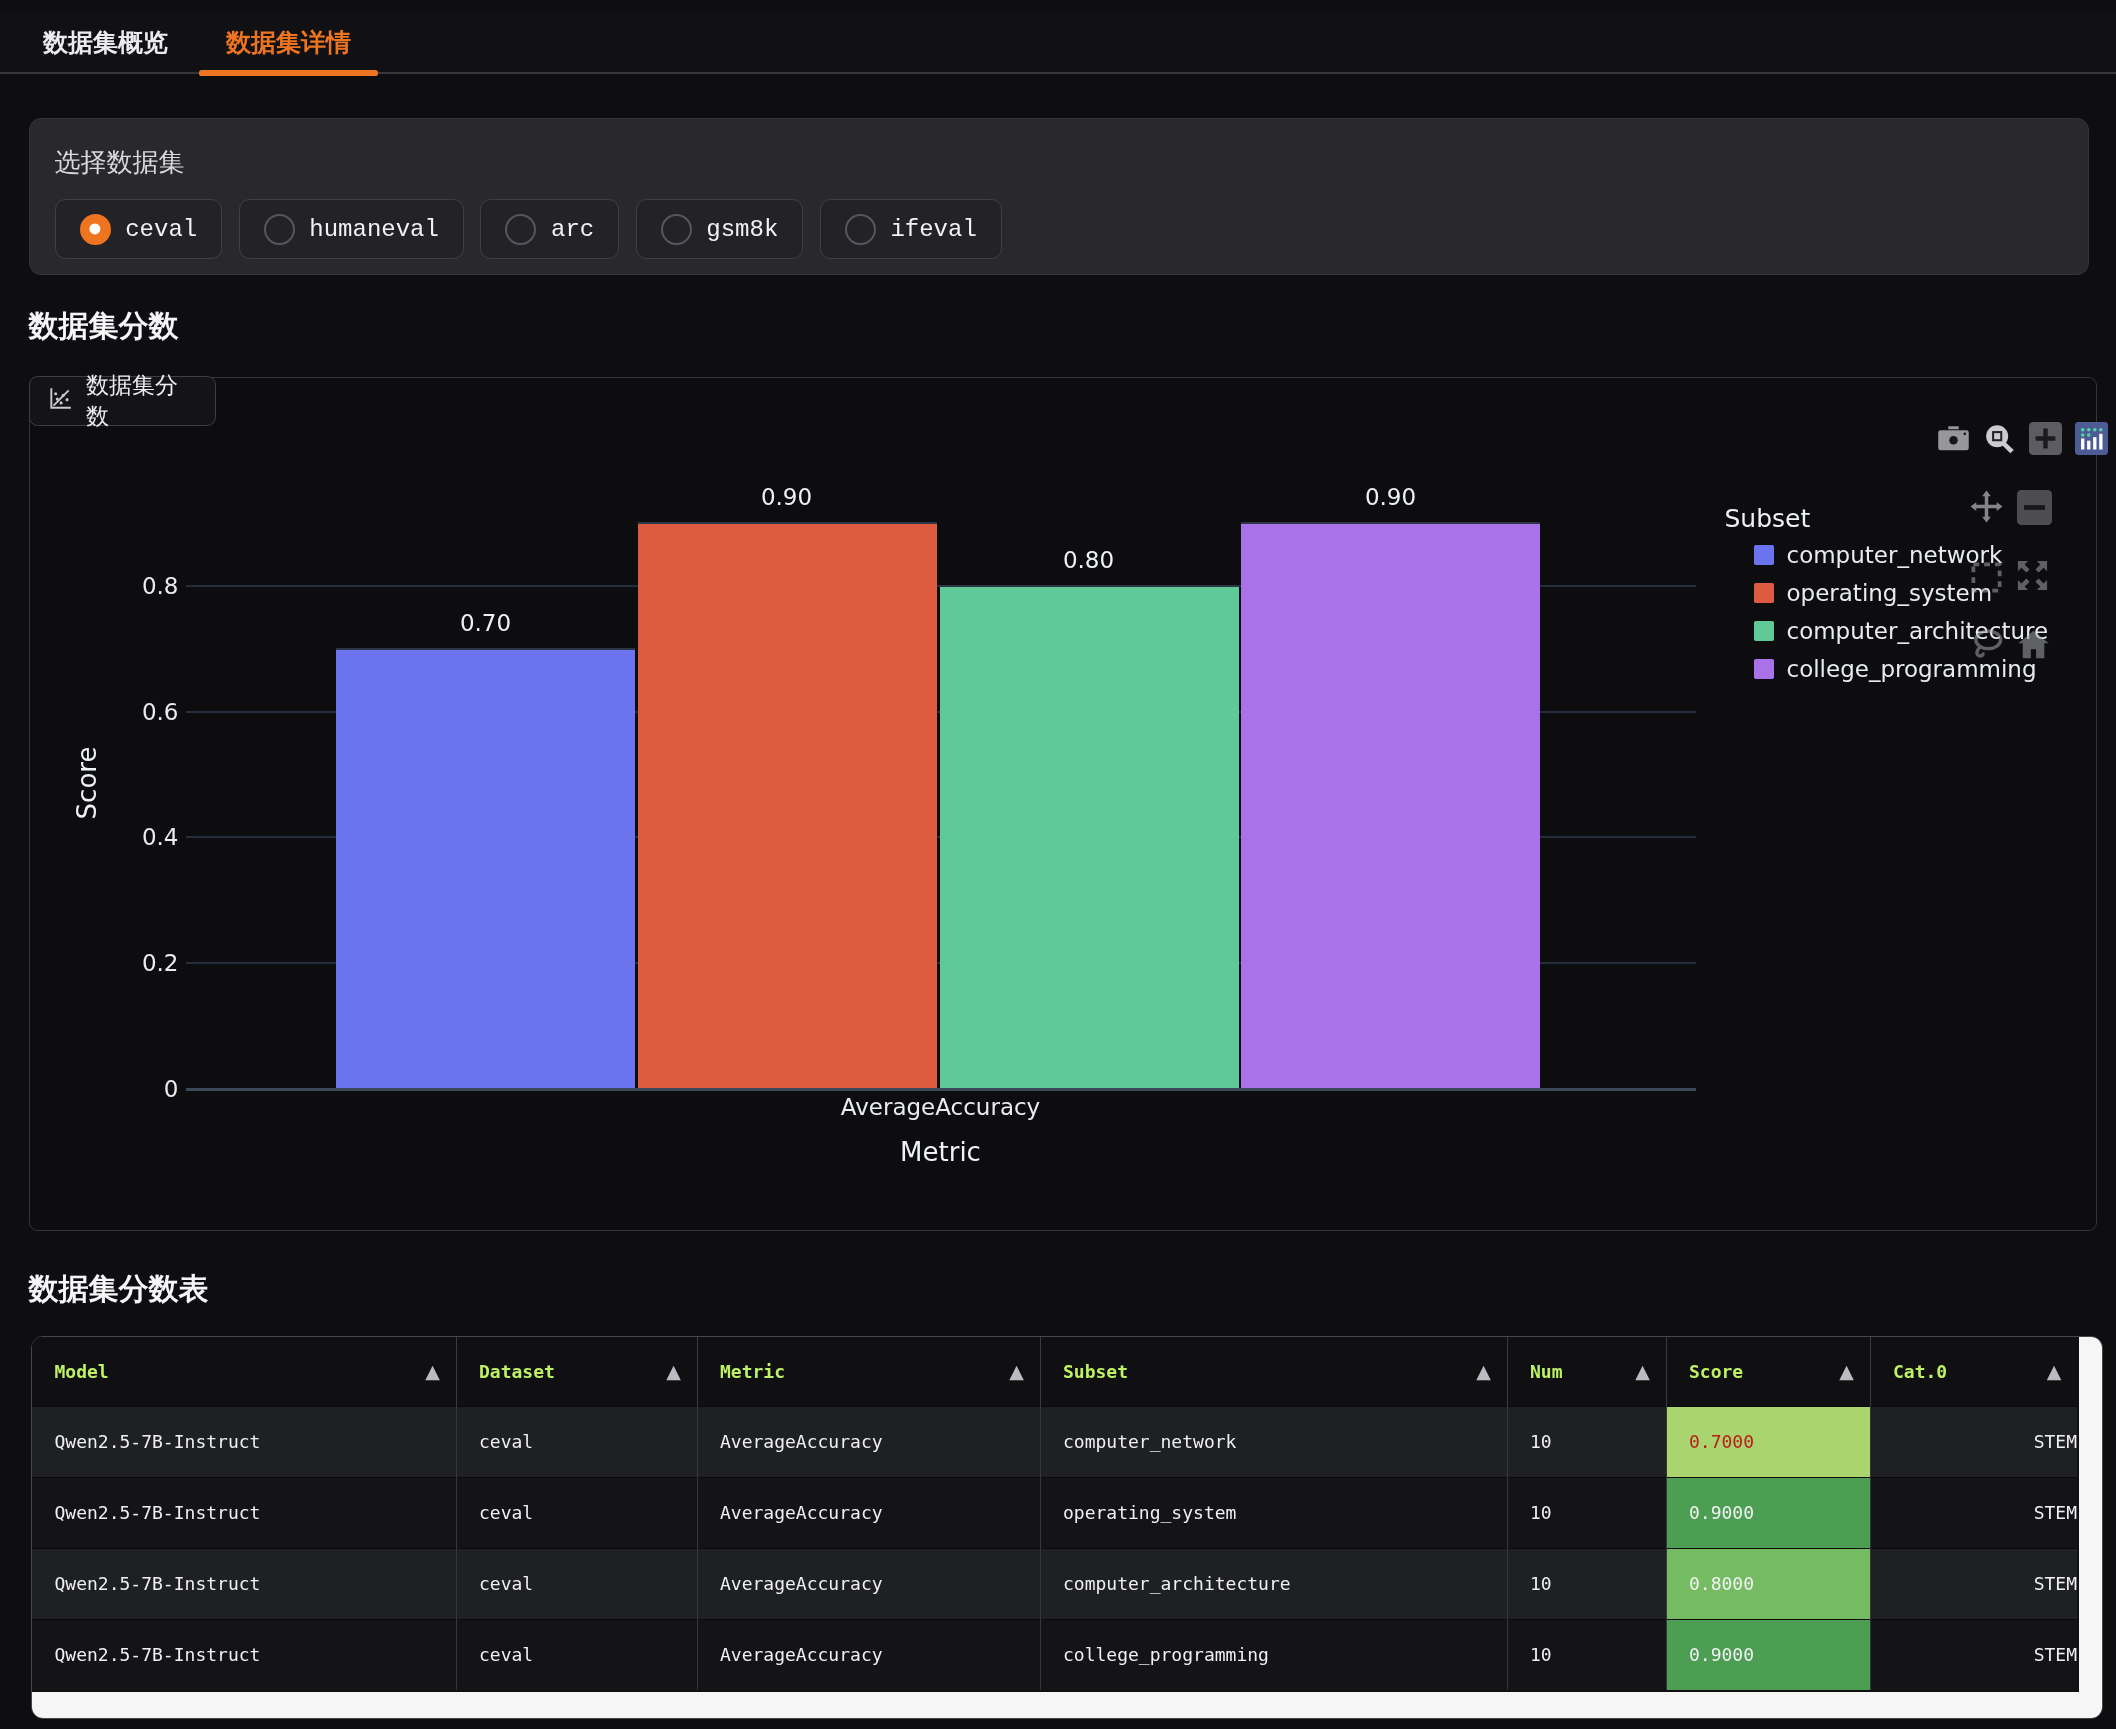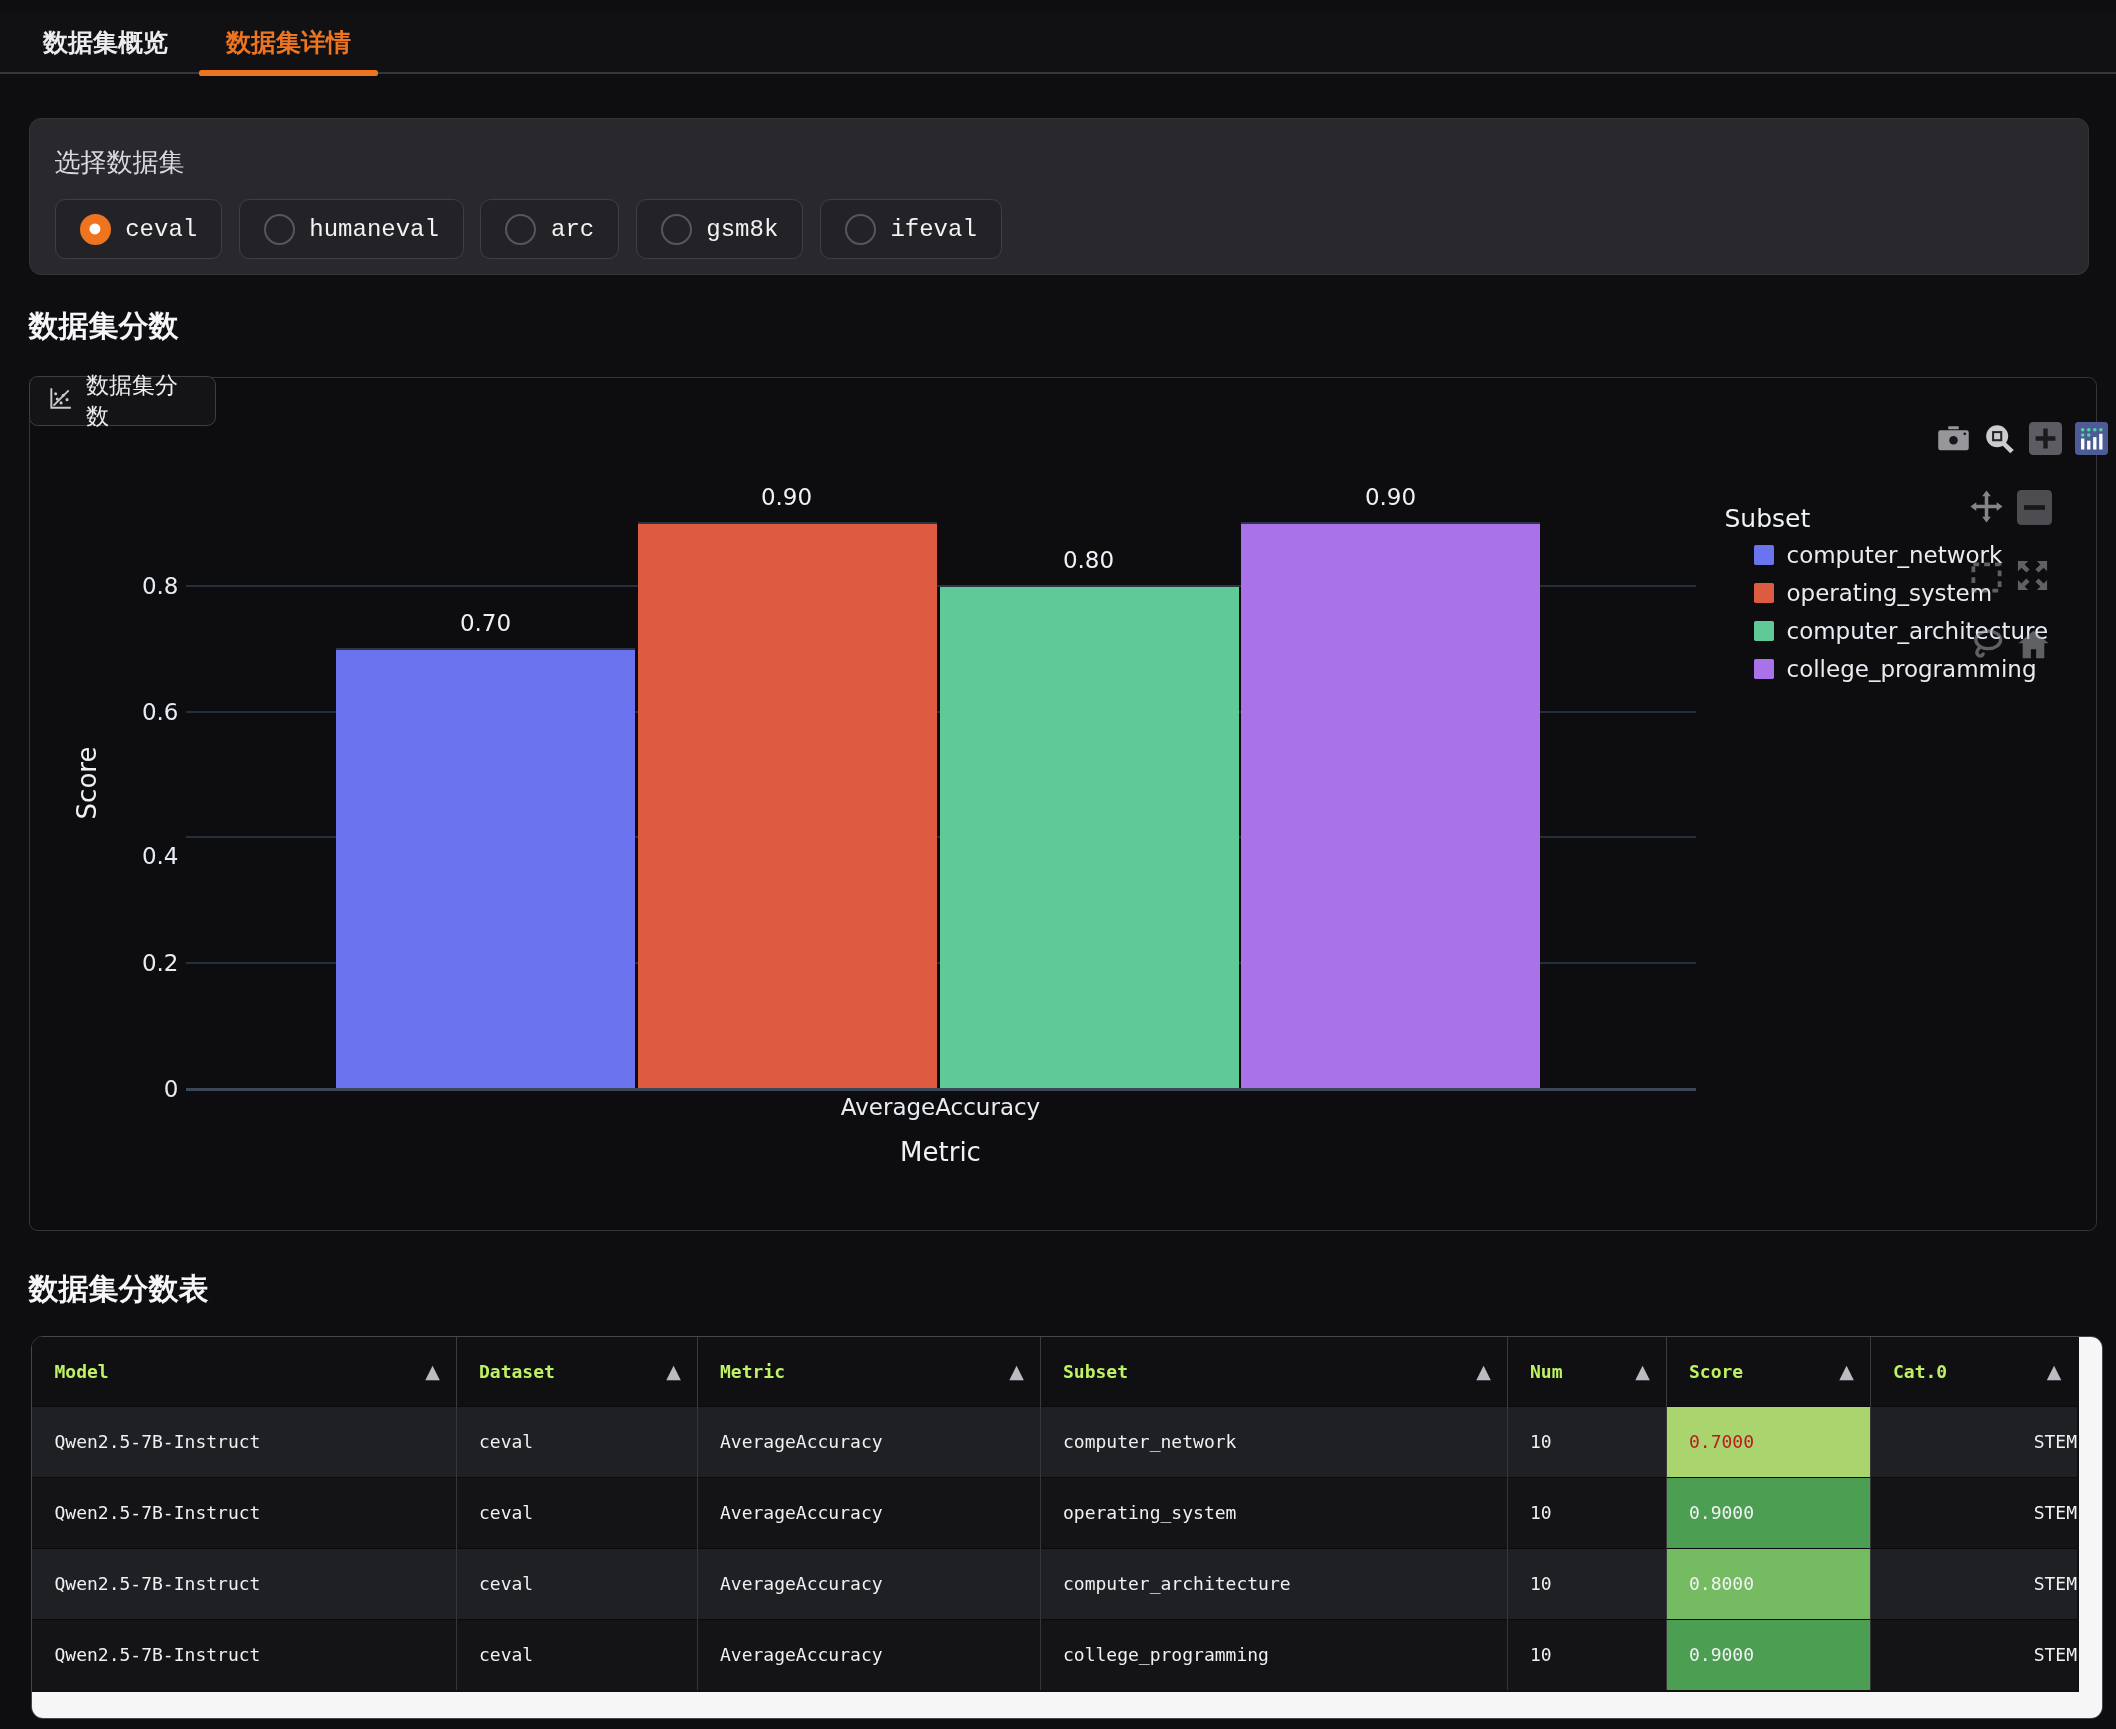--- a/index.html
+++ b/index.html
@@ -186,21 +186,21 @@
             </g>
           </svg>
         </span>
       </div>
     <div class="plot" id="plot">
         <div class="zeroline" style="left: 156px; top: 710px; width: 1510px;"></div>
         <div class="ytick" style="left: 45px; top: 711px;">0</div>
         <div class="gridline" style="left: 156px; top: 584px; width: 1510px;"></div>
         <div class="ytick" style="left: 45px; top: 585px;">0.2</div>
         <div class="gridline" style="left: 156px; top: 458px; width: 1510px;"></div>
-        <div class="ytick" style="left: 45px; top: 478px;">0.4</div>
+        <div class="ytick" style="left: 45px; top: 459px;">0.4</div>
         <div class="gridline" style="left: 156px; top: 333px; width: 1510px;"></div>
         <div class="ytick" style="left: 45px; top: 334px;">0.6</div>
         <div class="gridline" style="left: 156px; top: 207px; width: 1510px;"></div>
         <div class="ytick" style="left: 45px; top: 208px;">0.8</div>
         <div class="bar" style="left: 306px; width: 299px; top: 270px; height: 440px; background: rgb(107, 116, 238);"></div>
         <div class="bar-label" style="left: 456px; top: 232px;">0.70</div>
         <div class="bar" style="left: 608px; width: 299px; top: 144px; height: 566px; background: rgb(220, 91, 65);"></div>
         <div class="bar-label" style="left: 757px; top: 106px;">0.90</div>
         <div class="bar" style="left: 910px; width: 299px; top: 207px; height: 503px; background: rgb(95, 201, 152);"></div>
         <div class="bar-label" style="left: 1059px; top: 169px;">0.80</div>

